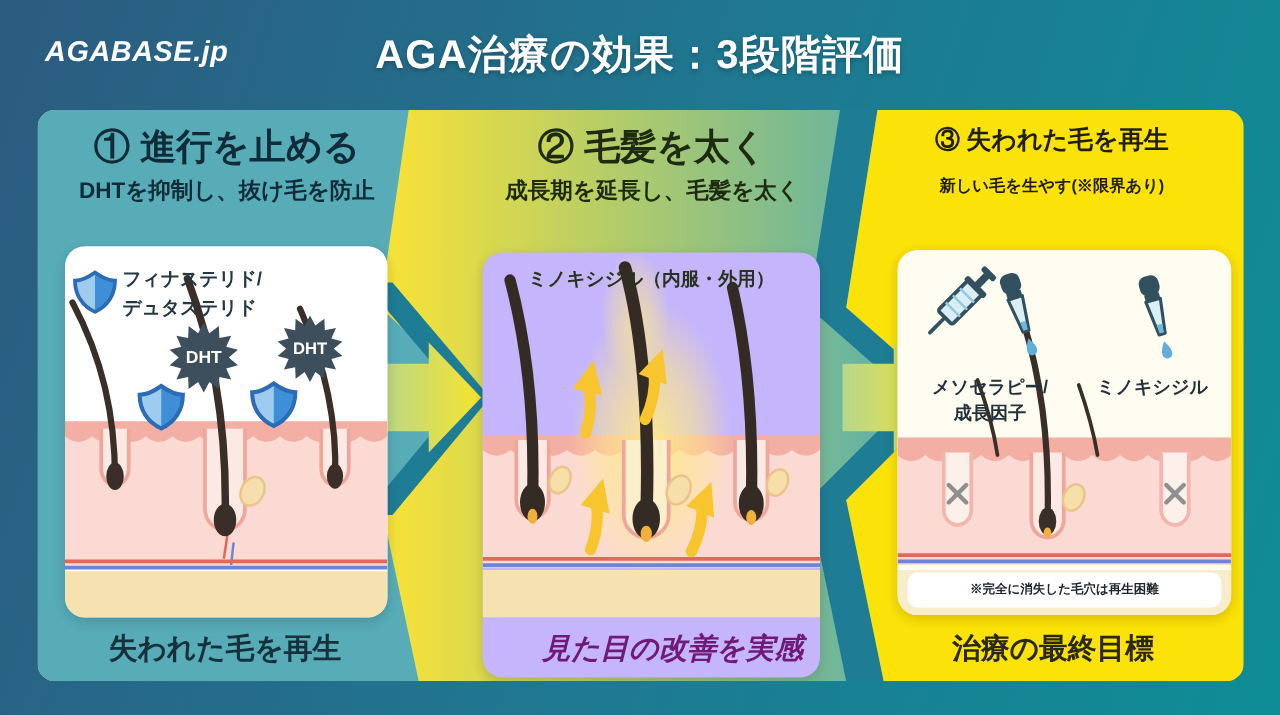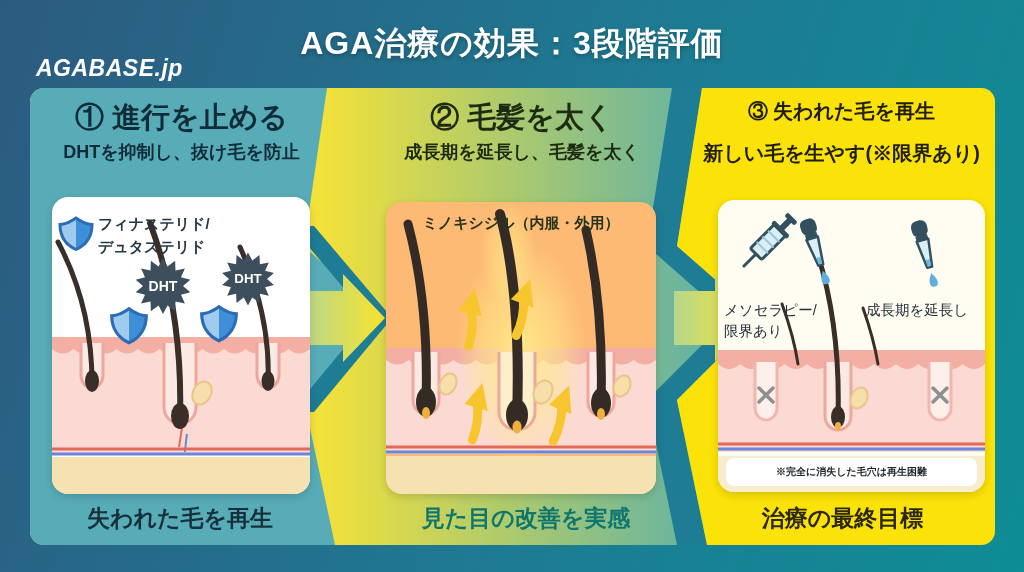--- a/index.html
+++ b/index.html
@@ -2,45 +2,45 @@
 <html><head>
 <meta charset="utf-8">
 <style>
   html,body{margin:0;padding:0;}
   body{
     width:1024px;height:572px;overflow:hidden;position:relative;
     background:linear-gradient(108deg,#2C5B80 0%,#1E7A92 55%,#0E8D96 100%);
     font-family:"Liberation Sans",sans-serif;
   }
   
-  .logo{position:absolute;left:36px;top:28px;color:#fff;font-size:23px;font-weight:bold;font-style:italic;letter-spacing:.5px;margin-top:27px;}
+  .logo{position:absolute;left:36px;top:28px;color:#fff;font-size:23px;font-weight:bold;font-style:italic;letter-spacing:.5px;}
   .main-title{position:absolute;left:0;right:0;top:22px;text-align:center;color:#fff;font-size:32px;font-weight:bold;letter-spacing:1px;text-shadow:0 2px 4px rgba(0,0,0,.28);}
   
   .band{position:absolute;left:30px;top:88px;width:965px;height:457px;border-radius:14px;overflow:hidden;}
   .band > svg.bg{position:absolute;left:0;top:0;width:965px;height:457px;}
   .h-step{position:absolute;top:10px;text-align:center;font-weight:bold;font-size:29px;}
   .h-sub{position:absolute;top:52px;text-align:center;font-weight:bold;font-size:18px;}
   .p1t{left:4px;width:295px;color:#102C38;}
   .p2t{left:336px;width:312px;color:#1E2B10;}
   .p3t{left:658px;width:307px;color:#1F1E08;}
   .h-step.p3t{font-size:20px;font-family:Liberation Serif, serif;}
-  .h-sub.p3t{font-size:20px;}
+  .h-sub.p3t{font-size:13px;}
   .cap{position:absolute;top:415px;text-align:center;font-weight:bold;font-size:23px;}
   .c1{left:0;width:300px;color:#16313C;}
-  .c2{left:340px;width:312px;color:#0f766e;}
+  .c2{left:352px;width:312px;color:#701a75;font-style:italic;}
   .c3{left:660px;width:305px;color:#2B280E;}
   .card{position:absolute;border-radius:16px;overflow:hidden;box-shadow:0 3px 9px rgba(0,0,0,.15);}
   .card svg{position:absolute;left:0;top:0;}
   #card1{left:22px;top:109px;width:258px;height:297px;background:#FFFFFF;}
-  #card2{left:356px;top:114px;width:270px;height:292px;background:#fdba74;}
+  #card2{left:356px;top:114px;width:270px;height:340px;background:#c4b5fd;}
   #card3{left:688px;top:112px;width:267px;height:292px;background:#FFFDF1;}
   .card1-label{position:absolute;left:46px;top:16px;font-size:15px;font-weight:bold;color:#233744;line-height:1.5;}
   .card1-label span{display:block;}
   .card2-label{position:absolute;left:0;right:0;top:12px;text-align:center;font-size:15px;font-weight:bold;color:#28331F;}
-  .c3label{position:absolute;font-size:14.5px;font-weight:normal;color:#23313B;text-align:left;line-height:1.45;}
+  .c3label{position:absolute;font-size:14.5px;font-weight:bold;color:#23313B;text-align:center;line-height:1.45;}
   .c3label.left{left:6px;width:136px;top:100px;}
   .c3label.left span{display:block;}
   .c3label.right{left:148px;width:112px;top:100px;}
   .note{position:absolute;left:8px;top:258px;width:251px;height:28px;background:#FFFFFF;border-radius:8px;
         font-size:10px;font-weight:bold;color:#20262B;text-align:center;line-height:28px;}
 </style>
 </head>
 <body>
 
 <div class="logo">AGABASE.jp</div>
@@ -240,22 +240,22 @@
       <g transform="translate(206,46) rotate(-15)">
         <rect x="-8" y="-26" width="16" height="16" rx="6" fill="#32505E"></rect>
         <rect x="-6" y="-11" width="12" height="5" fill="#32505E"></rect>
         <polygon points="-6,-6 6,-6 2.5,22 -2.5,22" fill="#D9EEF5" stroke="#32505E" stroke-width="2.5" stroke-linejoin="round"></polygon>
         <polygon points="-2.2,14 2.2,14 1.8,21 -1.8,21" fill="#6FB9E0"></polygon>
         <path d="M0,28 C3,33 4,35 4,38 a4,4 0 1 1 -8,0 c0,-3 1,-5 4,-10 Z" fill="#5FAEDC"></path>
       </g>
     </svg>
     <div class="c3label left">
       <span>メソセラピー/</span>
-      <span>限界あり</span>
+      <span>成長因子</span>
     </div>
-    <div class="c3label right">成長期を延長し</div>
+    <div class="c3label right">ミノキシジル</div>
     <div class="note">※完全に消失した毛穴は再生困難</div>
   </div>
 
   <div class="cap c1">失われた毛を再生</div>
   <div class="cap c2">見た目の改善を実感</div>
   <div class="cap c3">治療の最終目標</div>
 </div>
 
 </body></html>

